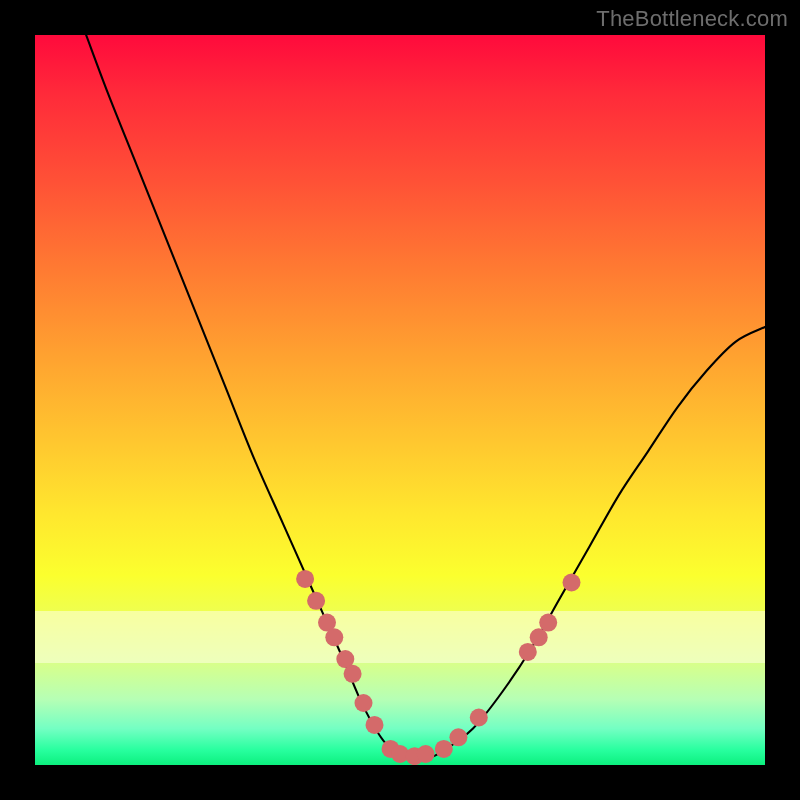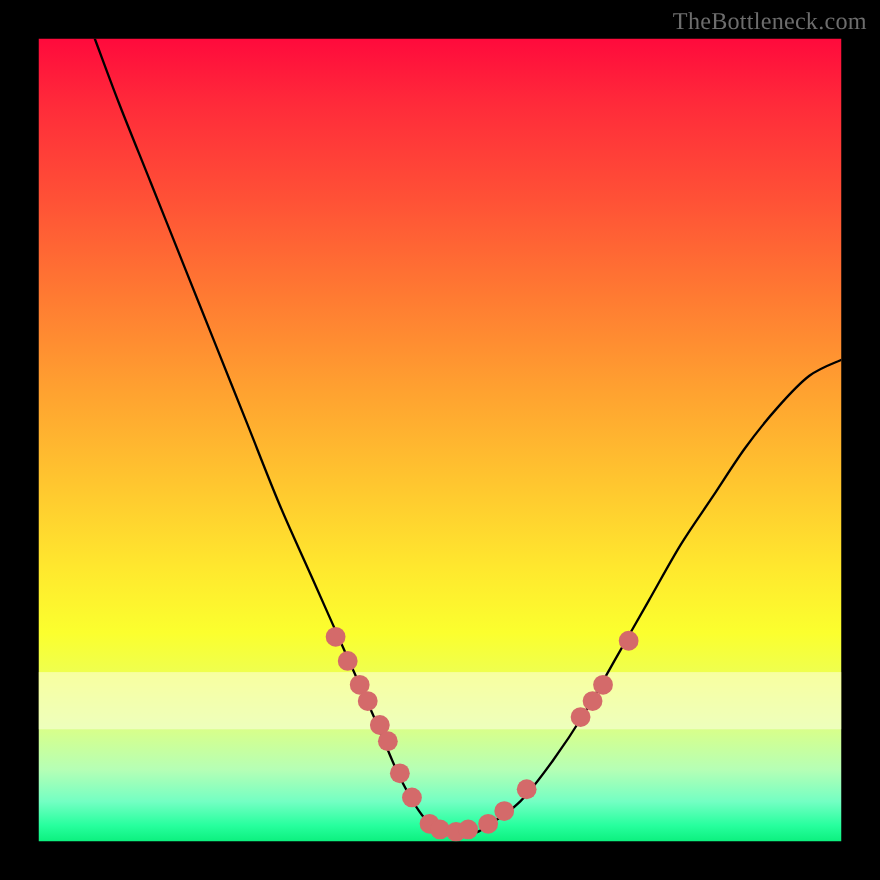--- a/index.html
+++ b/index.html
@@ -60,21 +60,20 @@
     inset: 0;
   }
   .watermark {
     position: absolute;
     top: 6px;
     right: 12px;
     color: #6d6d6d;
     font-size: 22px;
     letter-spacing: 0.2px;
     user-select: none;
-    font-family: Liberation Serif, serif;
   }
 </style>
 </head>
 <body>
 
 <div class="stage">
   <div class="watermark">TheBottleneck.com</div>
 
   <div class="plot-area">
     <div class="gradient"></div>

